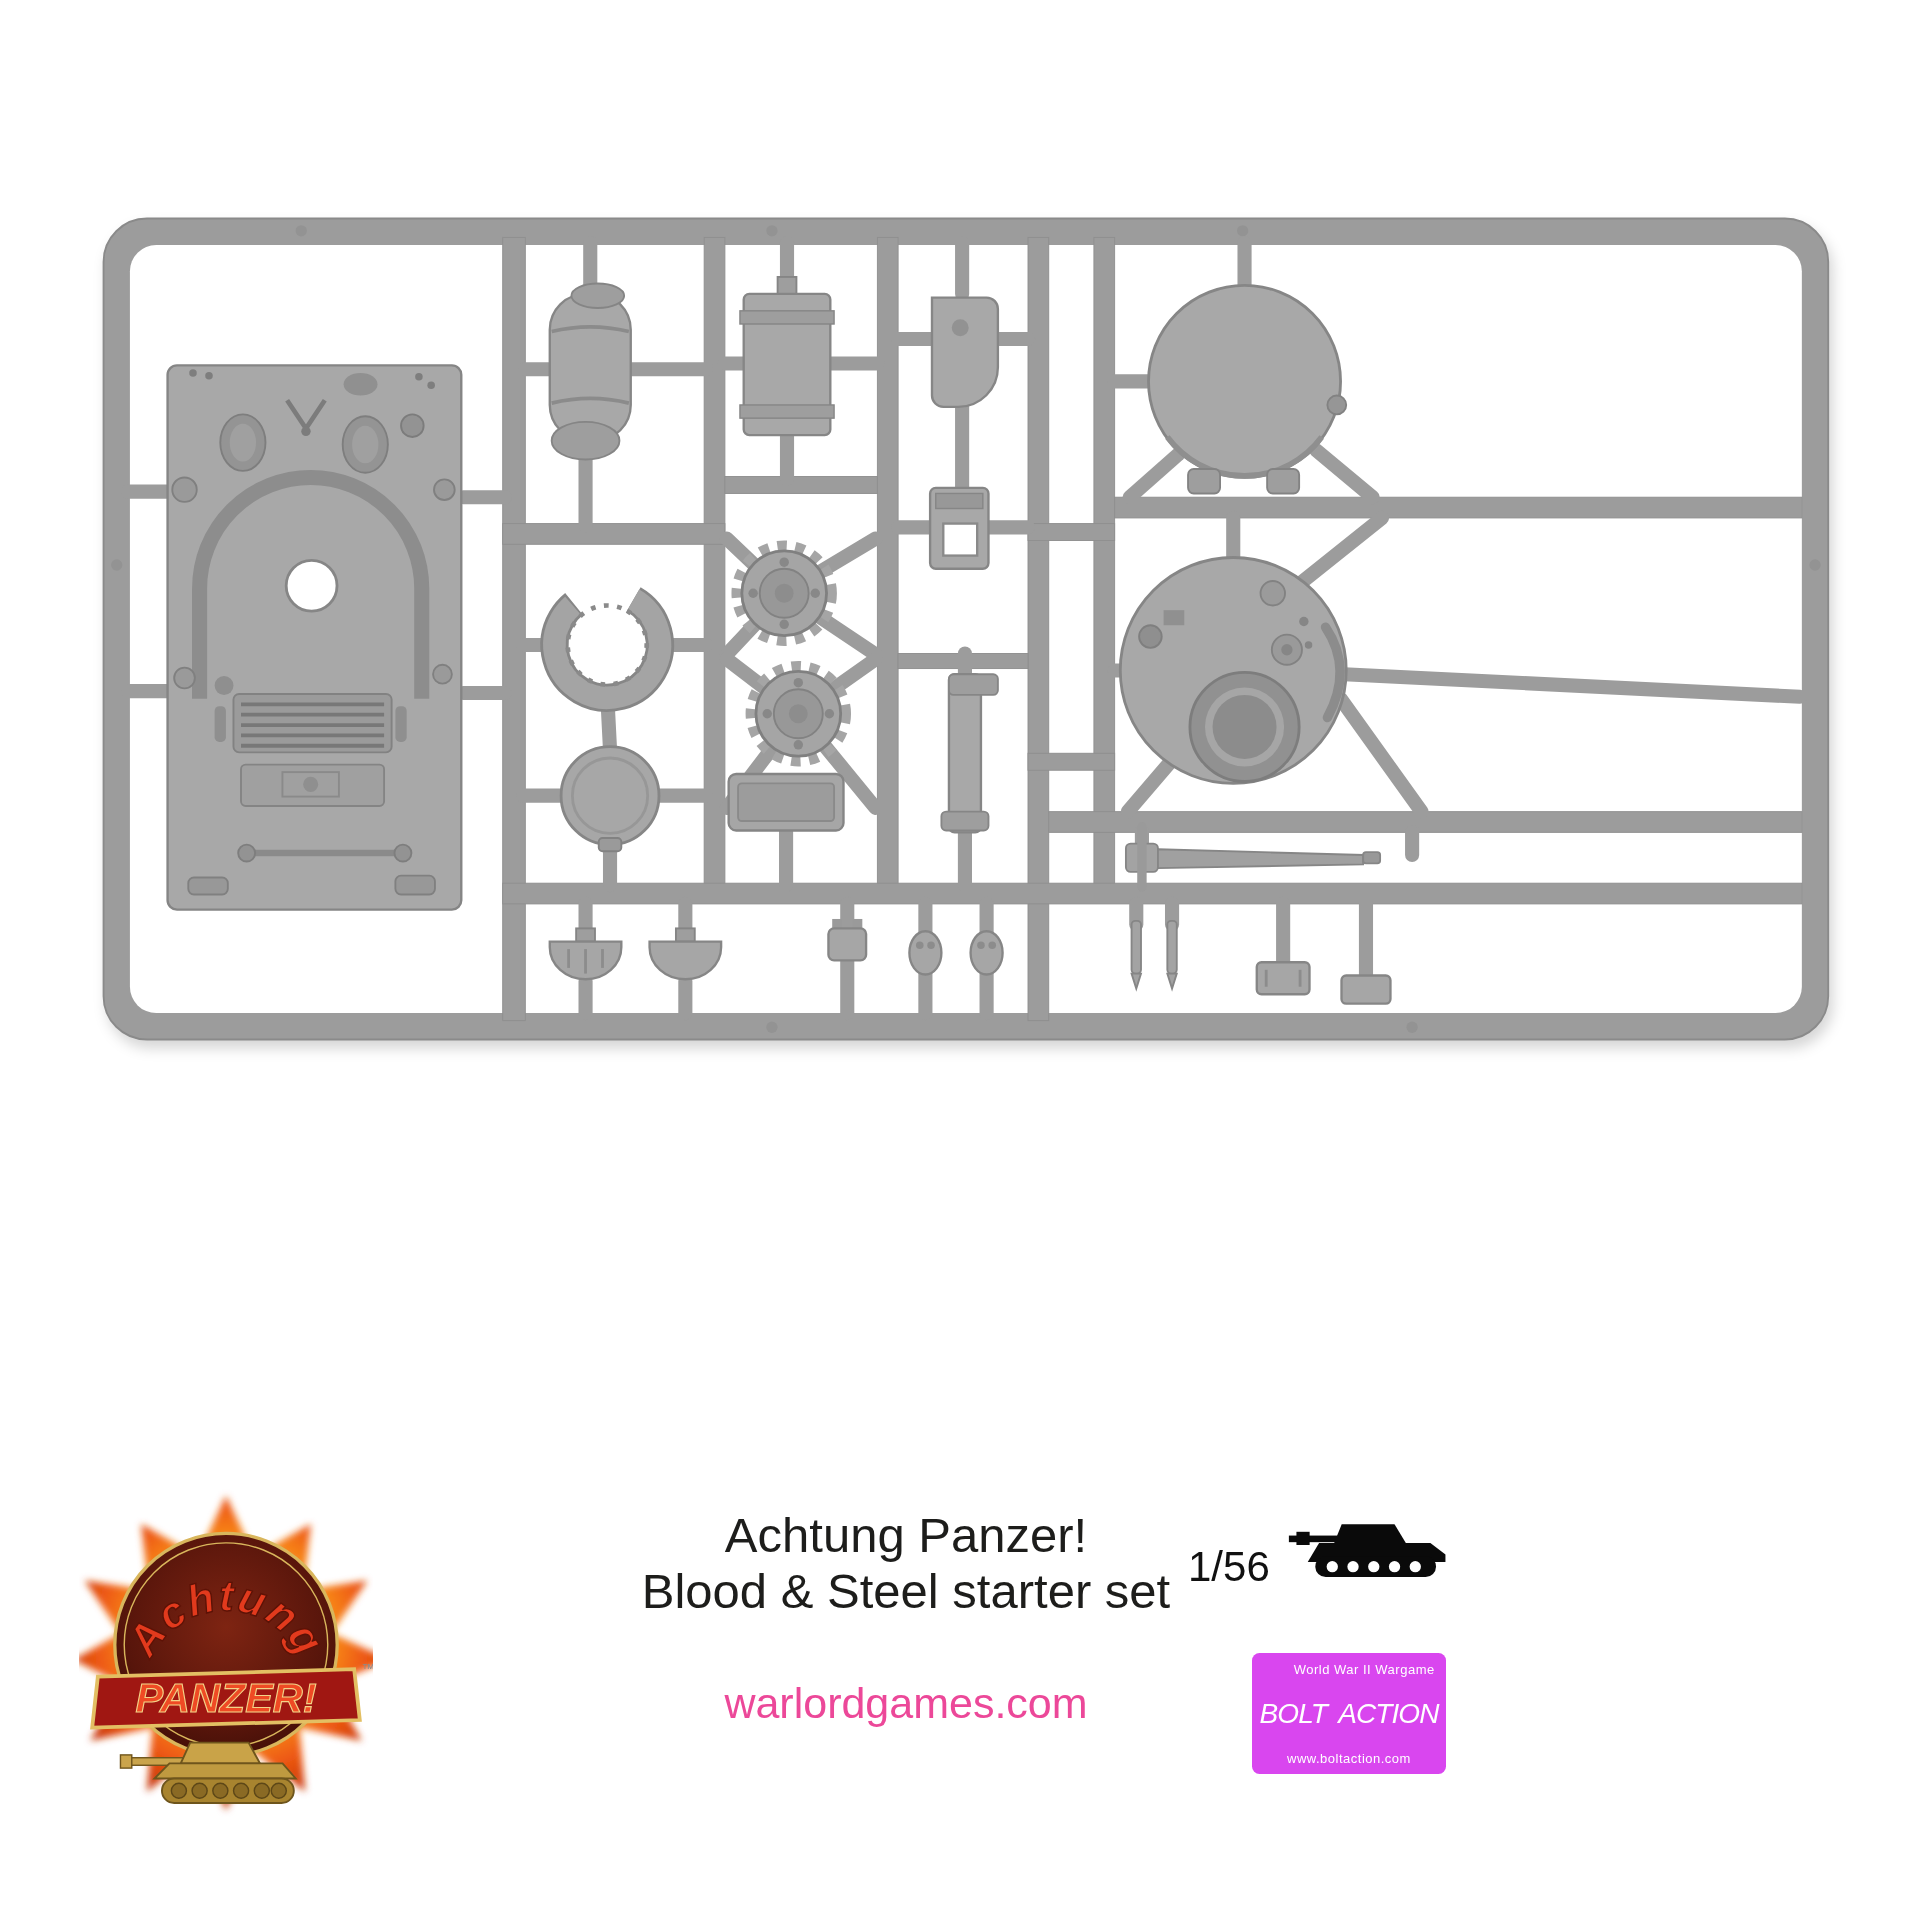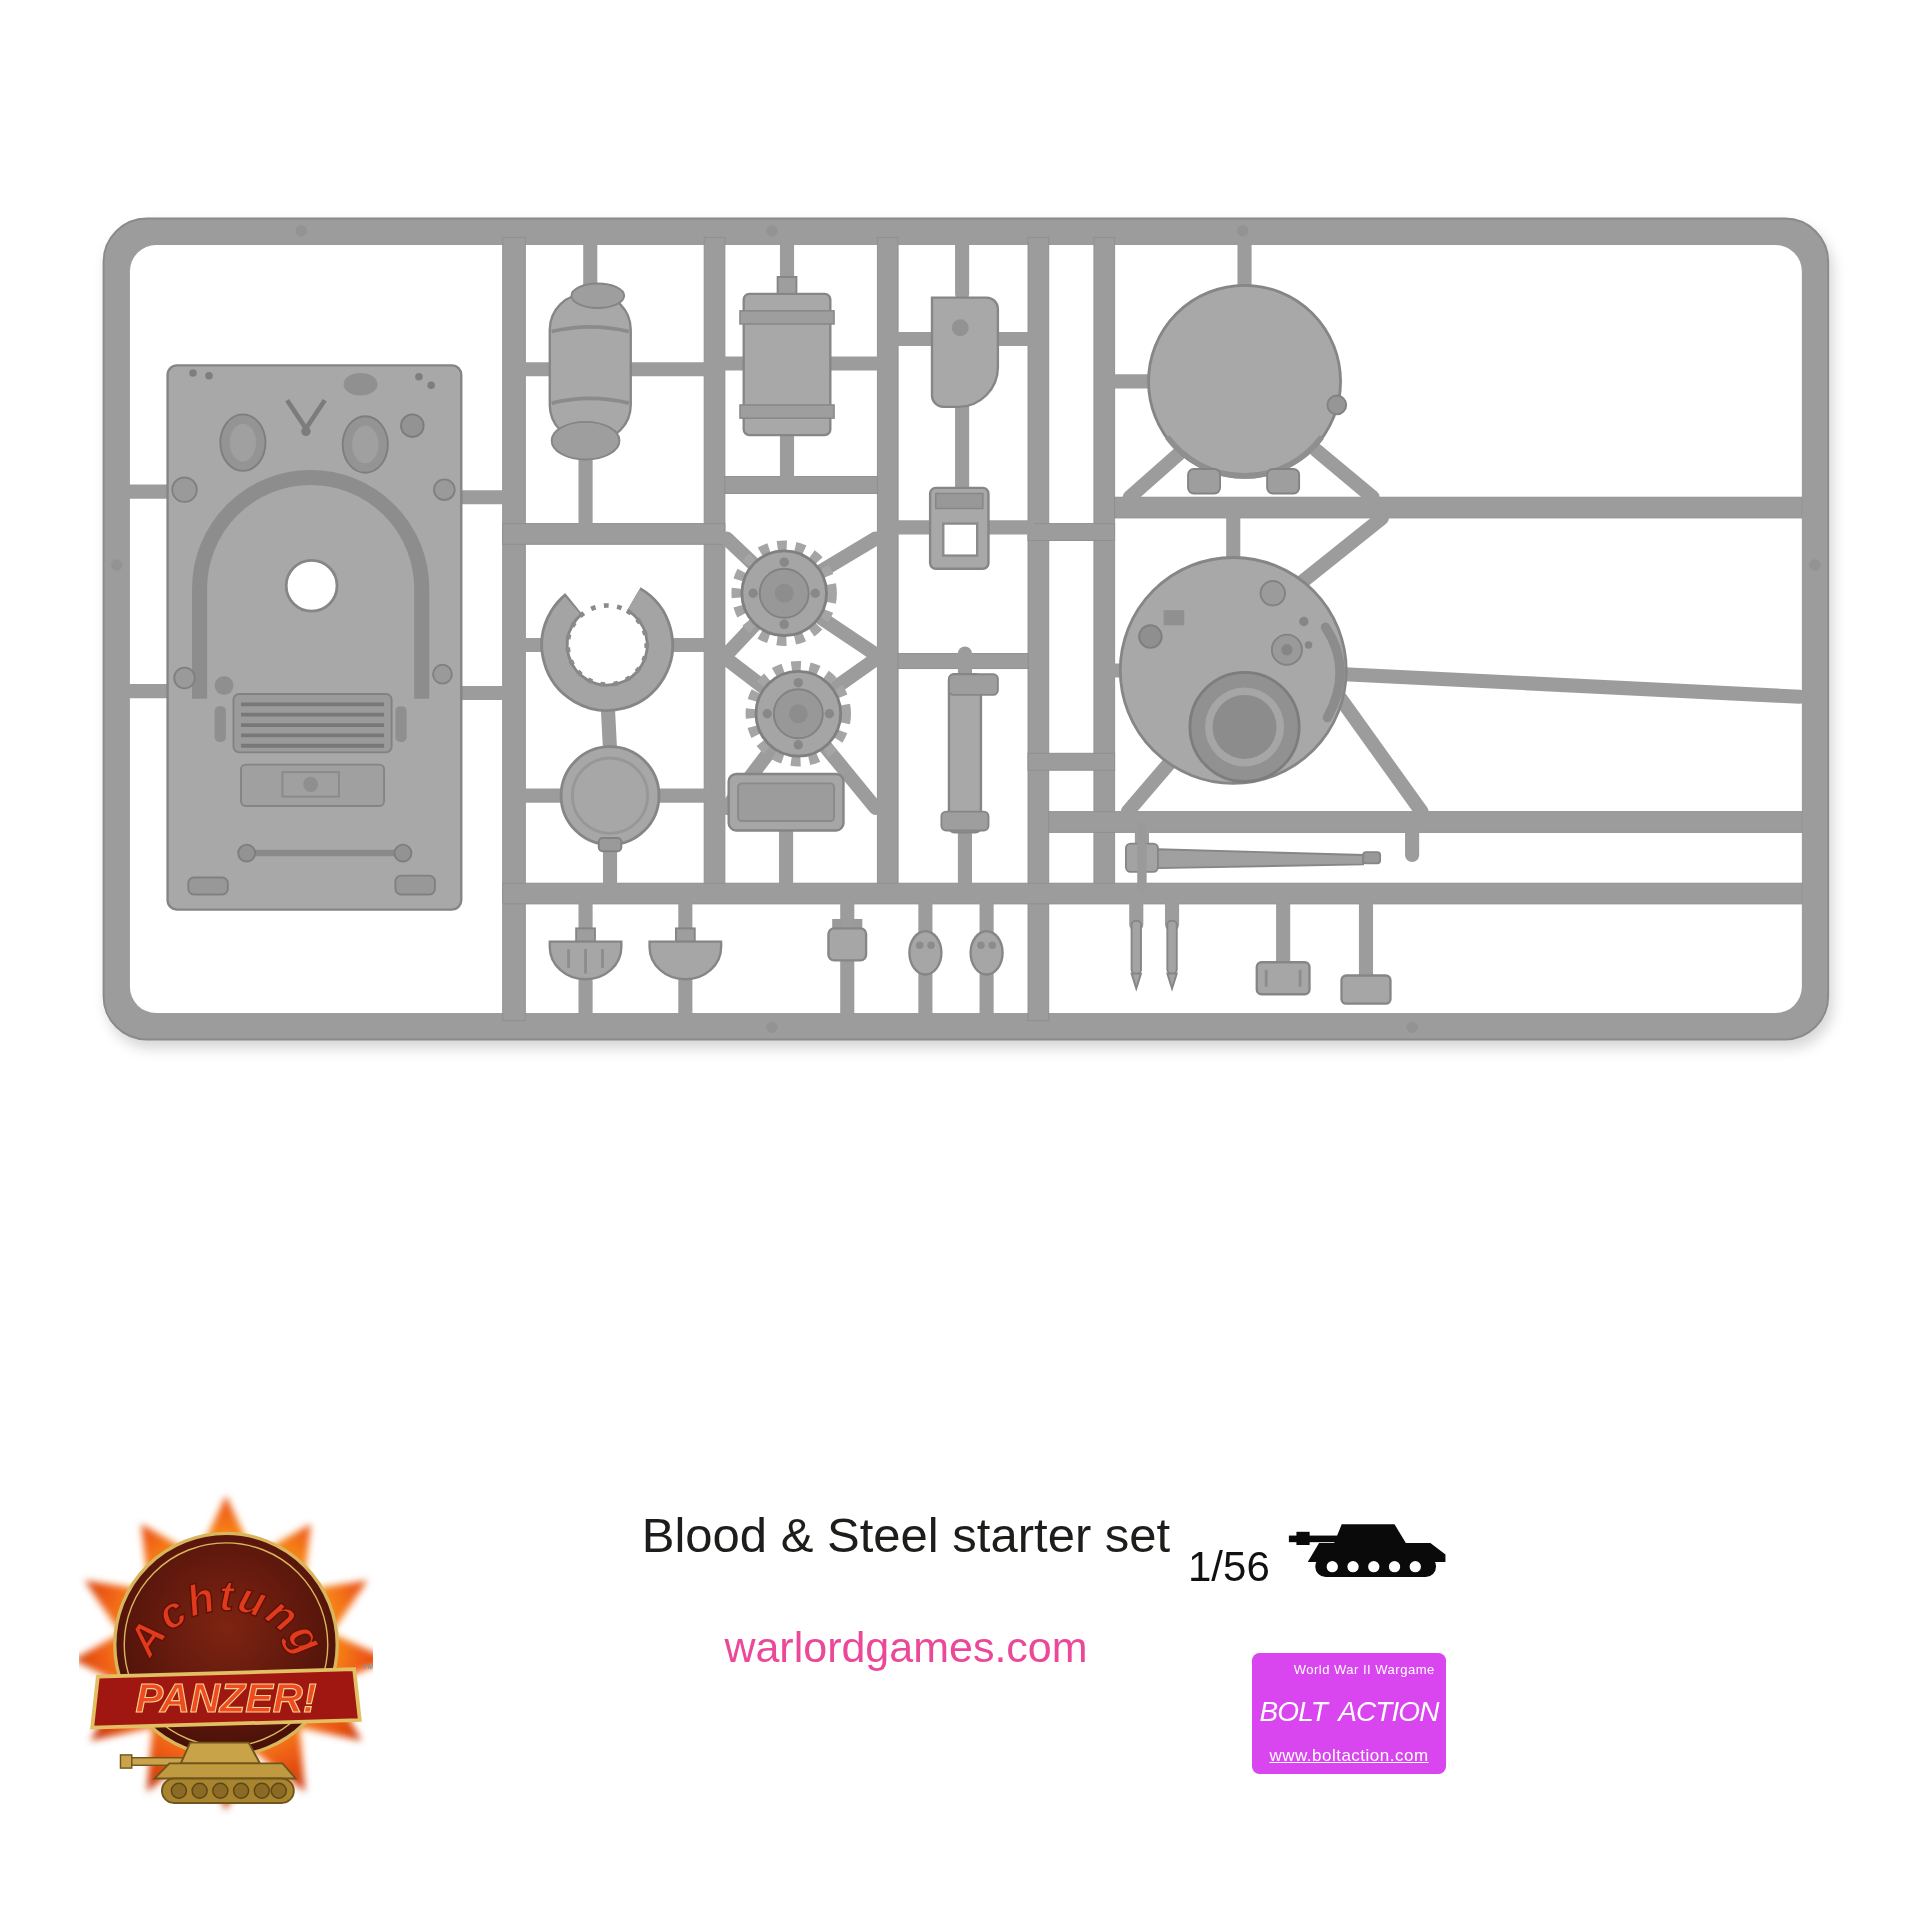--- a/index.html
+++ b/index.html
@@ -15,21 +15,21 @@
 
   .scale-row { position:absolute; left:1188px; top:1499px; display:flex; align-items:center; gap:17px; }
   .scale-label { font-size:42px; color:#111; font-weight:500;margin-top:44px; }
 
   .bolt-badge { position:absolute; left:1252px; top:1653px; width:194px; height:121px; background:#d946ef;
                 border-radius:7.5px; color:#fff; box-sizing:border-box; padding:9.4px 11.3px 7.5px 11.3px;
                 display:flex; flex-direction:column; justify-content:space-between; }
   .bolt-tagline { font-size:13px; text-align:right; letter-spacing:0.5px; white-space:nowrap; }
   .bolt-brand { display:flex; align-items:center; justify-content:center; gap:5.6px; }
   .bolt-word { font-size:28px; font-weight:normal; font-style:italic; letter-spacing:-0.9px; }
-  .bolt-url { font-size:17px; text-align:center; letter-spacing:0.5px;text-decoration:underline; }
+  .bolt-url { font-size:13px; text-align:center; letter-spacing:0.5px; }
 
   .ap-logo { position:absolute; left:79px; top:1475px; }
 </style>
 </head>
 <body>
 
 <div class="canvas">
 
   <svg class="sprue-svg" width="1928" height="1130" viewBox="0 0 2048 1200">
     <g>
@@ -308,20 +308,21 @@
       <rect x="1335" y="1022" width="56" height="34" rx="5" fill="#a6a6a6" stroke="#868686" stroke-width="2.5"></rect>
       <line x1="1345" y1="1030" x2="1345" y2="1048" stroke="#8c8c8c" stroke-width="3"></line>
       <line x1="1381" y1="1030" x2="1381" y2="1048" stroke="#8c8c8c" stroke-width="3"></line>
     </g>
     <g>
       <rect x="1425" y="1036" width="52" height="30" rx="5" fill="#a6a6a6" stroke="#868686" stroke-width="2.5"></rect>
     </g>
   </svg>
 
   <div class="footer-text">
+    <div class="title-line">Achtung Panzer!</div>
     <div class="title-line">Blood &amp; Steel starter set</div>
     <div class="website">warlordgames.com</div>
   </div>
 
   <div class="scale-row">
     <span class="scale-label">1/56</span>
     <svg width="166" height="72" viewBox="0 0 176 76">
       <rect x="2" y="28" width="62" height="7" fill="#0a0a0a"></rect>
       <rect x="10" y="24" width="14" height="14" fill="#0a0a0a"></rect>
       <path d="M58,16 h56 l12,20 h-76 z" fill="#0a0a0a"></path>

